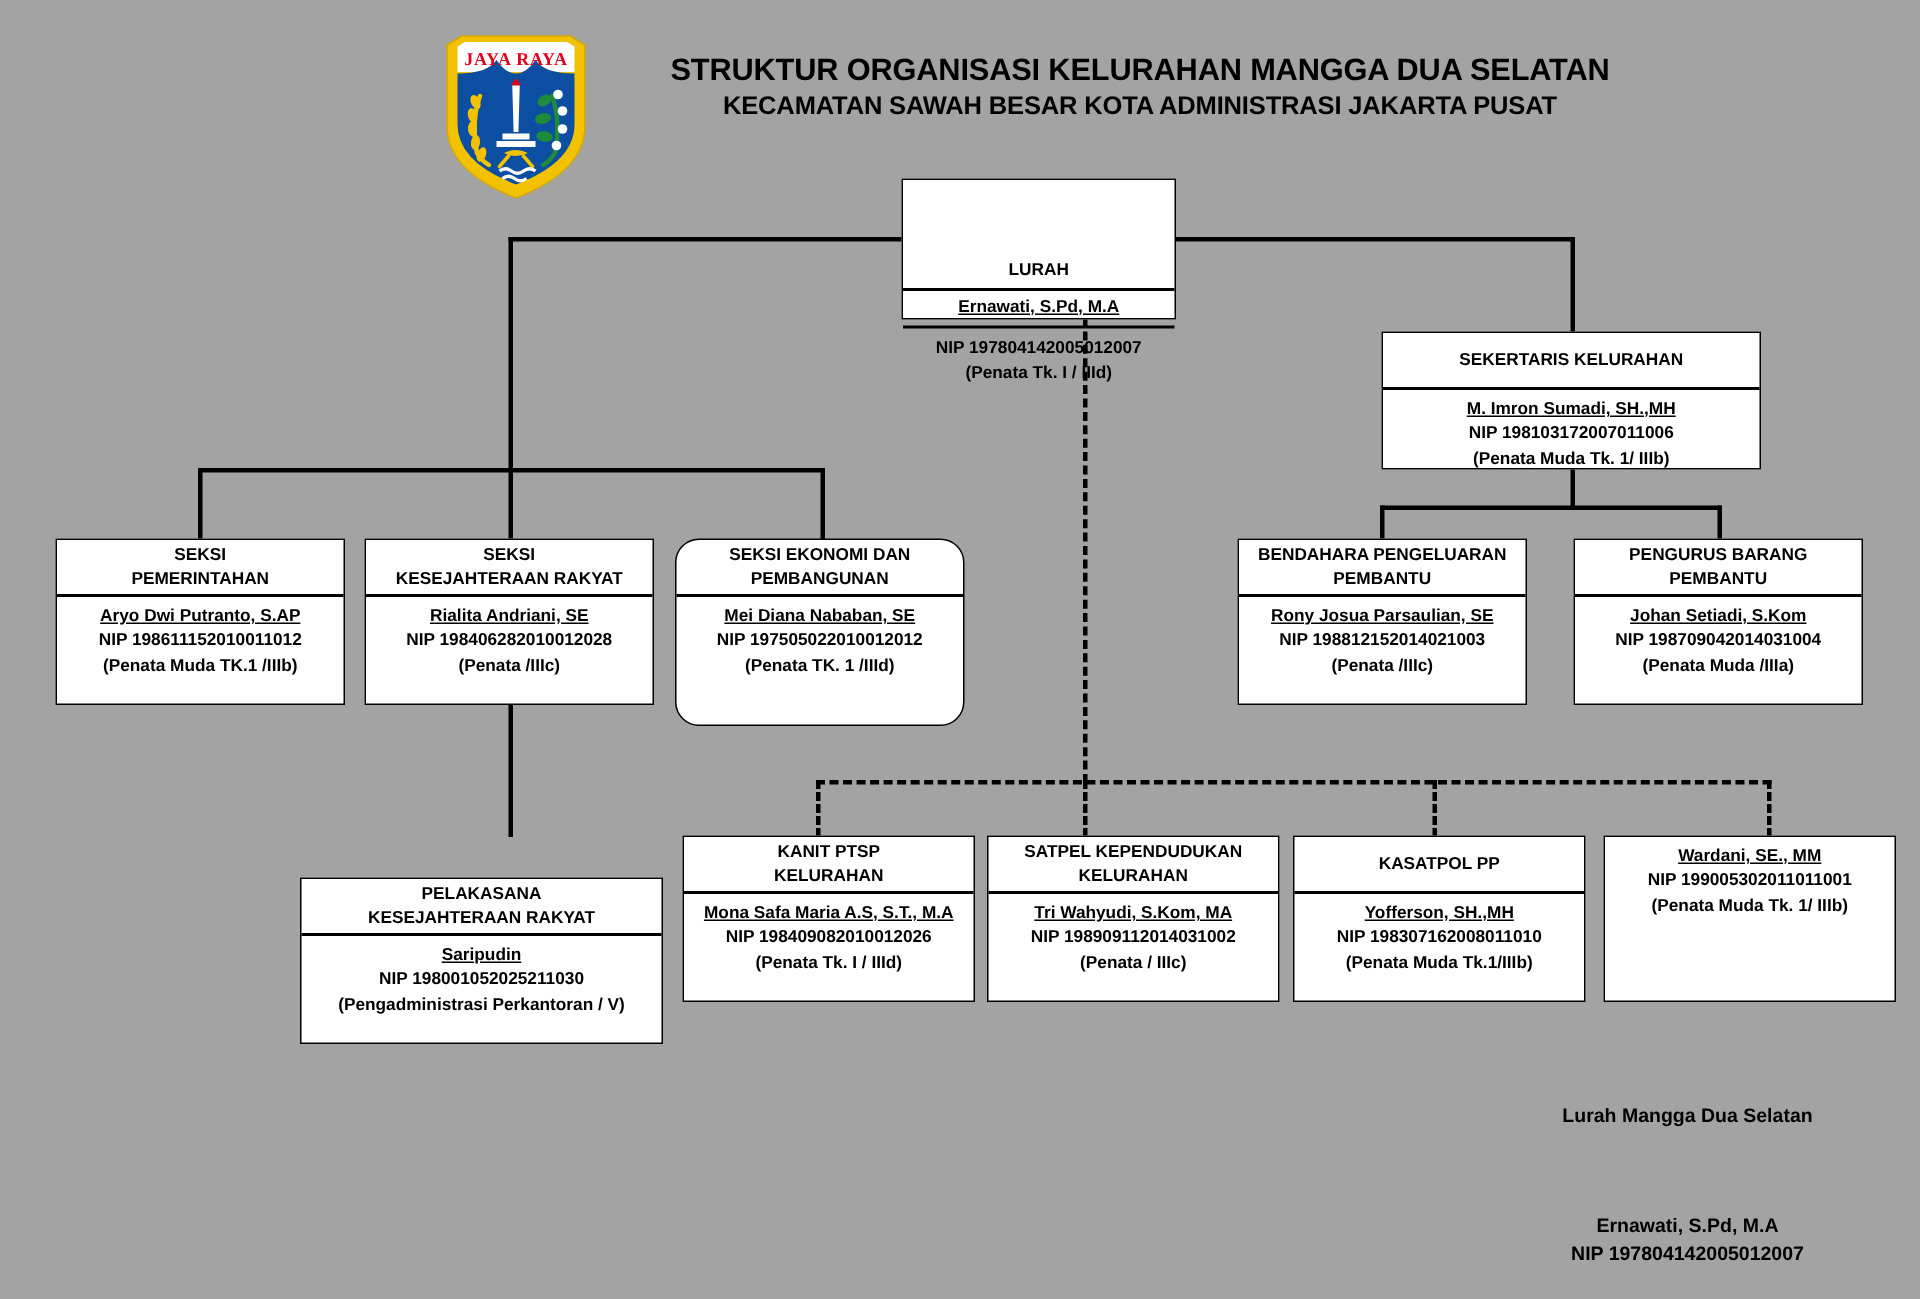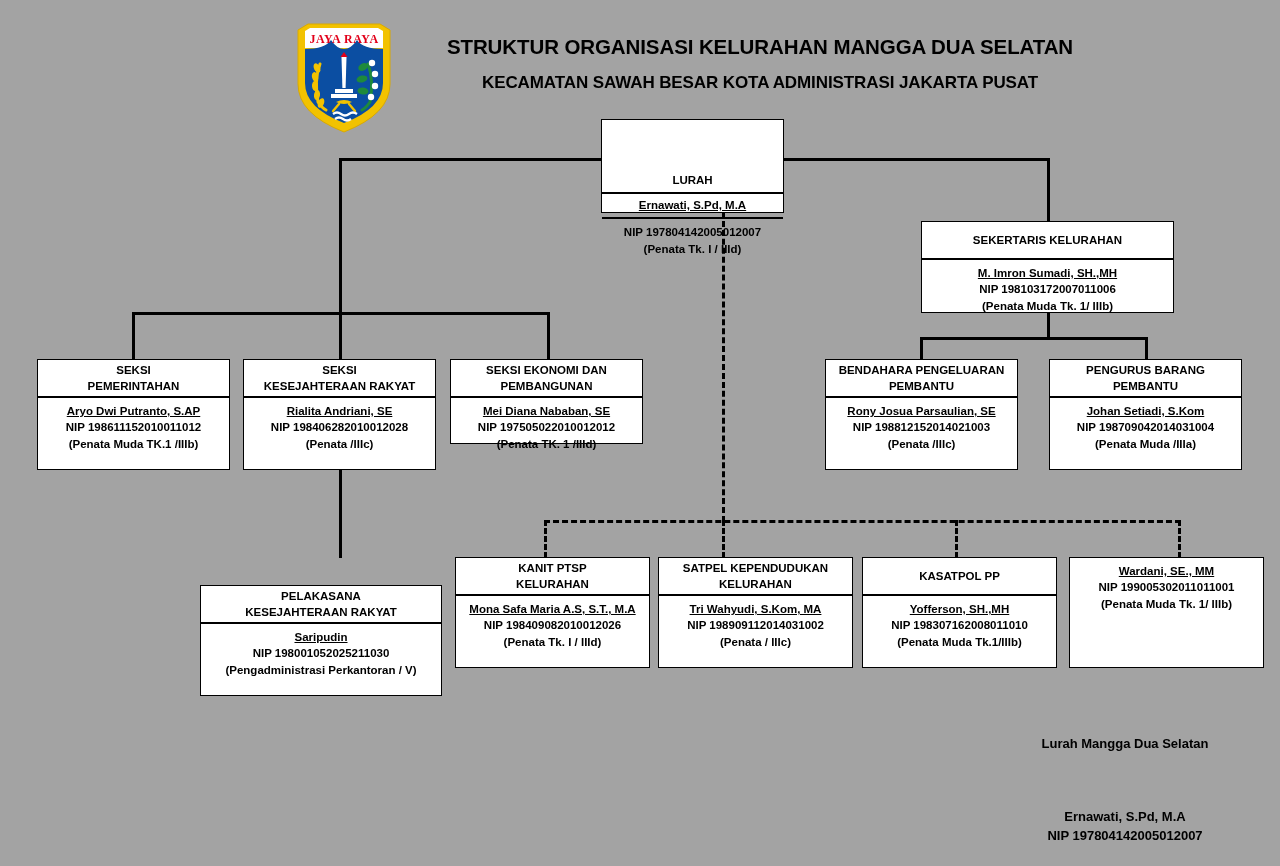--- a/index.html
+++ b/index.html
@@ -43,21 +43,21 @@
     font-weight: bold;
     letter-spacing: -0.1px;
     line-height: 1.25;
     white-space: nowrap;
   }
   .title-sub {
     font-size: 17px;
     font-weight: bold;
     letter-spacing: -0.1px;
     line-height: 1.3;
-    margin-top: 12px;
+    margin-top: 0;
     white-space: nowrap;
   }
 
   
   .line {
     position: absolute;
     background: #000000;
   }
   .dline-h {
     position: absolute;
@@ -243,21 +243,21 @@
         <div>KESEJAHTERAAN RAKYAT</div>
       </div>
     </div>
     <div class="node-body">
       <span class="person-name">Rialita Andriani, SE</span>
       <span class="person-nip">NIP 198406282010012028</span>
       <span class="person-rank">(Penata /IIIc)</span>
     </div>
   </div>
 
-  <div class="node" style="left:450px; top:359px; width:193px; height:85px;">
+  <div class="node" style="left:450px; top:359px; width:193px; height:125px;border-radius:16px;">
     <div class="node-title t2">
       <div>
         <div>SEKSI EKONOMI DAN</div>
         <div>PEMBANGUNAN</div>
       </div>
     </div>
     <div class="node-body">
       <span class="person-name">Mei Diana Nababan, SE</span>
       <span class="person-nip">NIP 197505022010012012</span>
       <span class="person-rank">(Penata TK. 1 /IIId)</span>

